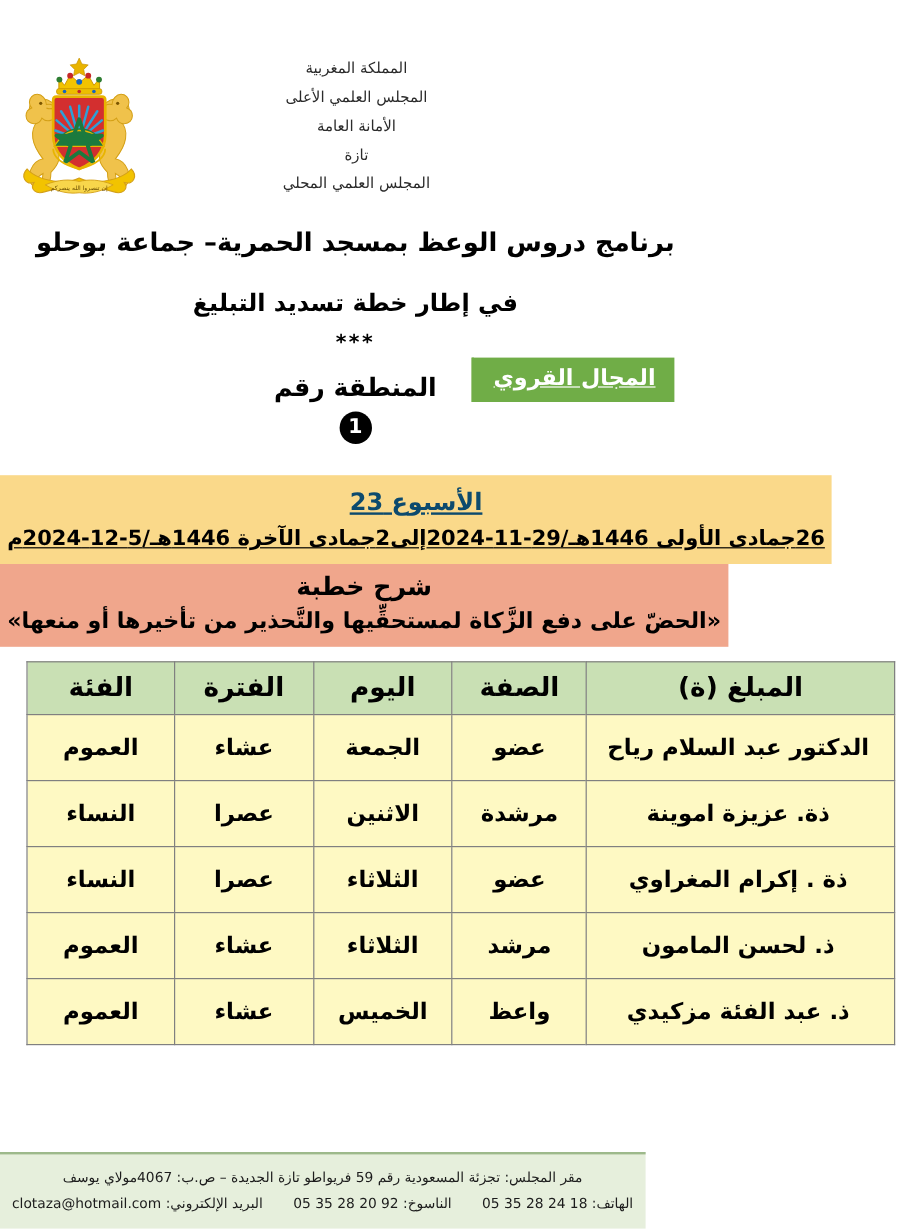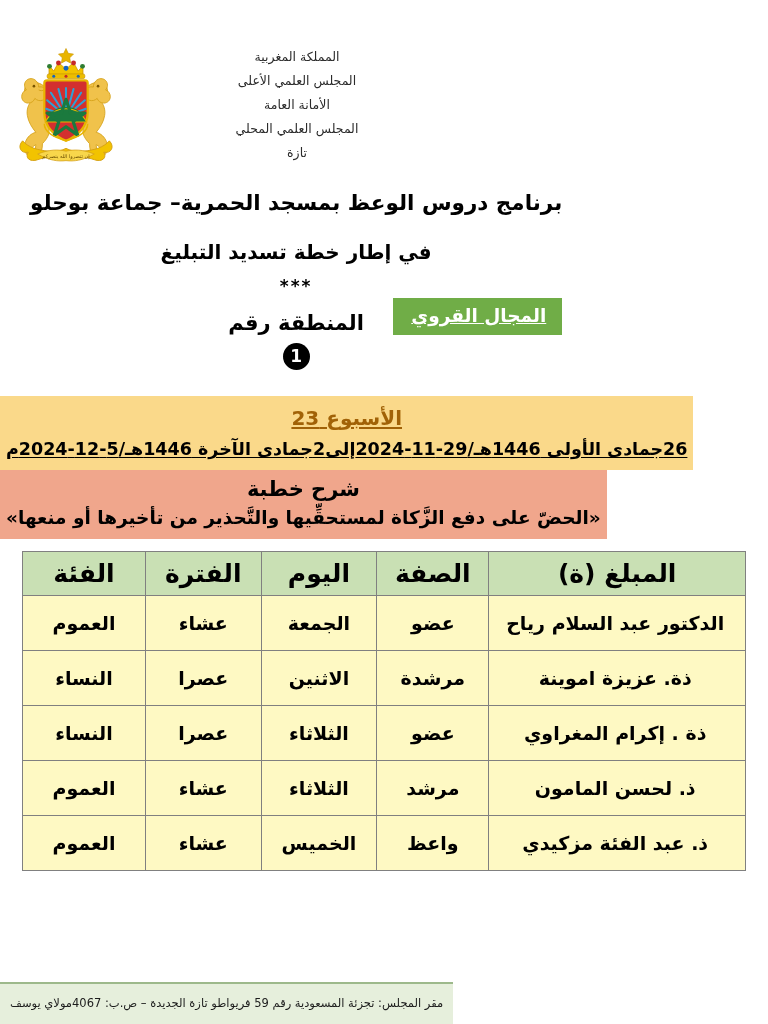--- a/index.html
+++ b/index.html
@@ -124,21 +124,21 @@
   
   .banner-week {
     background: #FAD98A;
     padding: 10px 6px 11px 6px;
     text-align: center;
     margin-top: 26px;
   }
   .banner-week .wk {
     font-size: 20px;
     font-weight: bold;
-    color: #a16207;
+    color: #0c4a6e;
     text-decoration: underline;
     text-underline-offset: 2px;
     display: inline-block;
     padding-bottom: 3px;
   }
   .banner-week .dates {
     margin-top: 6px;
     font-size: 17.5px;
     font-weight: bold;
     color: #000;
@@ -182,21 +182,21 @@
   table.schedule th,
   table.schedule td {
     border: 1px solid #808080;
     text-align: center;
     vertical-align: middle;
     color: #000;
     font-weight: bold;
   }
   table.schedule thead th {
     background: #C9E0B4;
-    font-size: 25px;
+    font-size: 22px;
     height: 44px;
     padding: 2px 4px;
     margin-left: 20px;
   }
   table.schedule tbody td {
     font-size: 19px;
     height: 52px;
     padding: 16px 6px;
     background: #fef9c3;
   }
@@ -290,22 +290,22 @@
           <path d="M40 118 C52 113 62 113 70 115 C78 113 88 113 100 118 C88 125 78 126 70 125 C62 126 52 125 40 118 Z" fill="#F8D64B" stroke="#D4A017" stroke-width="0.8"></path>
           <text x="70" y="122.4" font-size="5.4" text-anchor="middle" fill="#6b4e00" font-family="DejaVu Sans, sans-serif">إن تنصروا الله ينصركم</text>
         </g>
       </svg>
     </div>
 
     <div class="org-lines">
       <div>المملكة المغربية</div>
       <div>المجلس العلمي الأعلى</div>
       <div>الأمانة العامة</div>
+      <div>تازة</div>
       <div>المجلس العلمي المحلي</div>
-      <div>تازة</div>
     </div>
 
   </div>
 
   <div class="titles">
     <div class="title-main">برنامج دروس الوعظ بمسجد الحمرية– جماعة بوحلو</div>
     <div class="title-sub">في إطار خطة تسديد التبليغ</div>
     <div class="stars">***</div>
 
     <div class="zone-row">
@@ -378,15 +378,25 @@
           <td>الخميس</td>
           <td>عشاء</td>
           <td>العموم</td>
         </tr>
       </tbody>
     </table>
   </div>
 
   <div class="footer">
     <div class="f-line">مقر المجلس: تجزئة المسعودية رقم 59 فريواطو تازة الجديدة – ص.ب: 4067مولاي يوسف</div>
+    <div class="f-line">
+      <span>الهاتف:</span>
+      <span class="ltr">05 35 28 24 18</span>
+      <span class="sp"></span>
+      <span>الناسوخ:</span>
+      <span class="ltr">05 35 28 20 92</span>
+      <span class="sp"></span>
+      <span>البريد الإلكتروني:</span>
+      <span class="ltr">clotaza@hotmail.com</span>
+    </div>
   </div>
 
 </div>
 
 </body></html>

